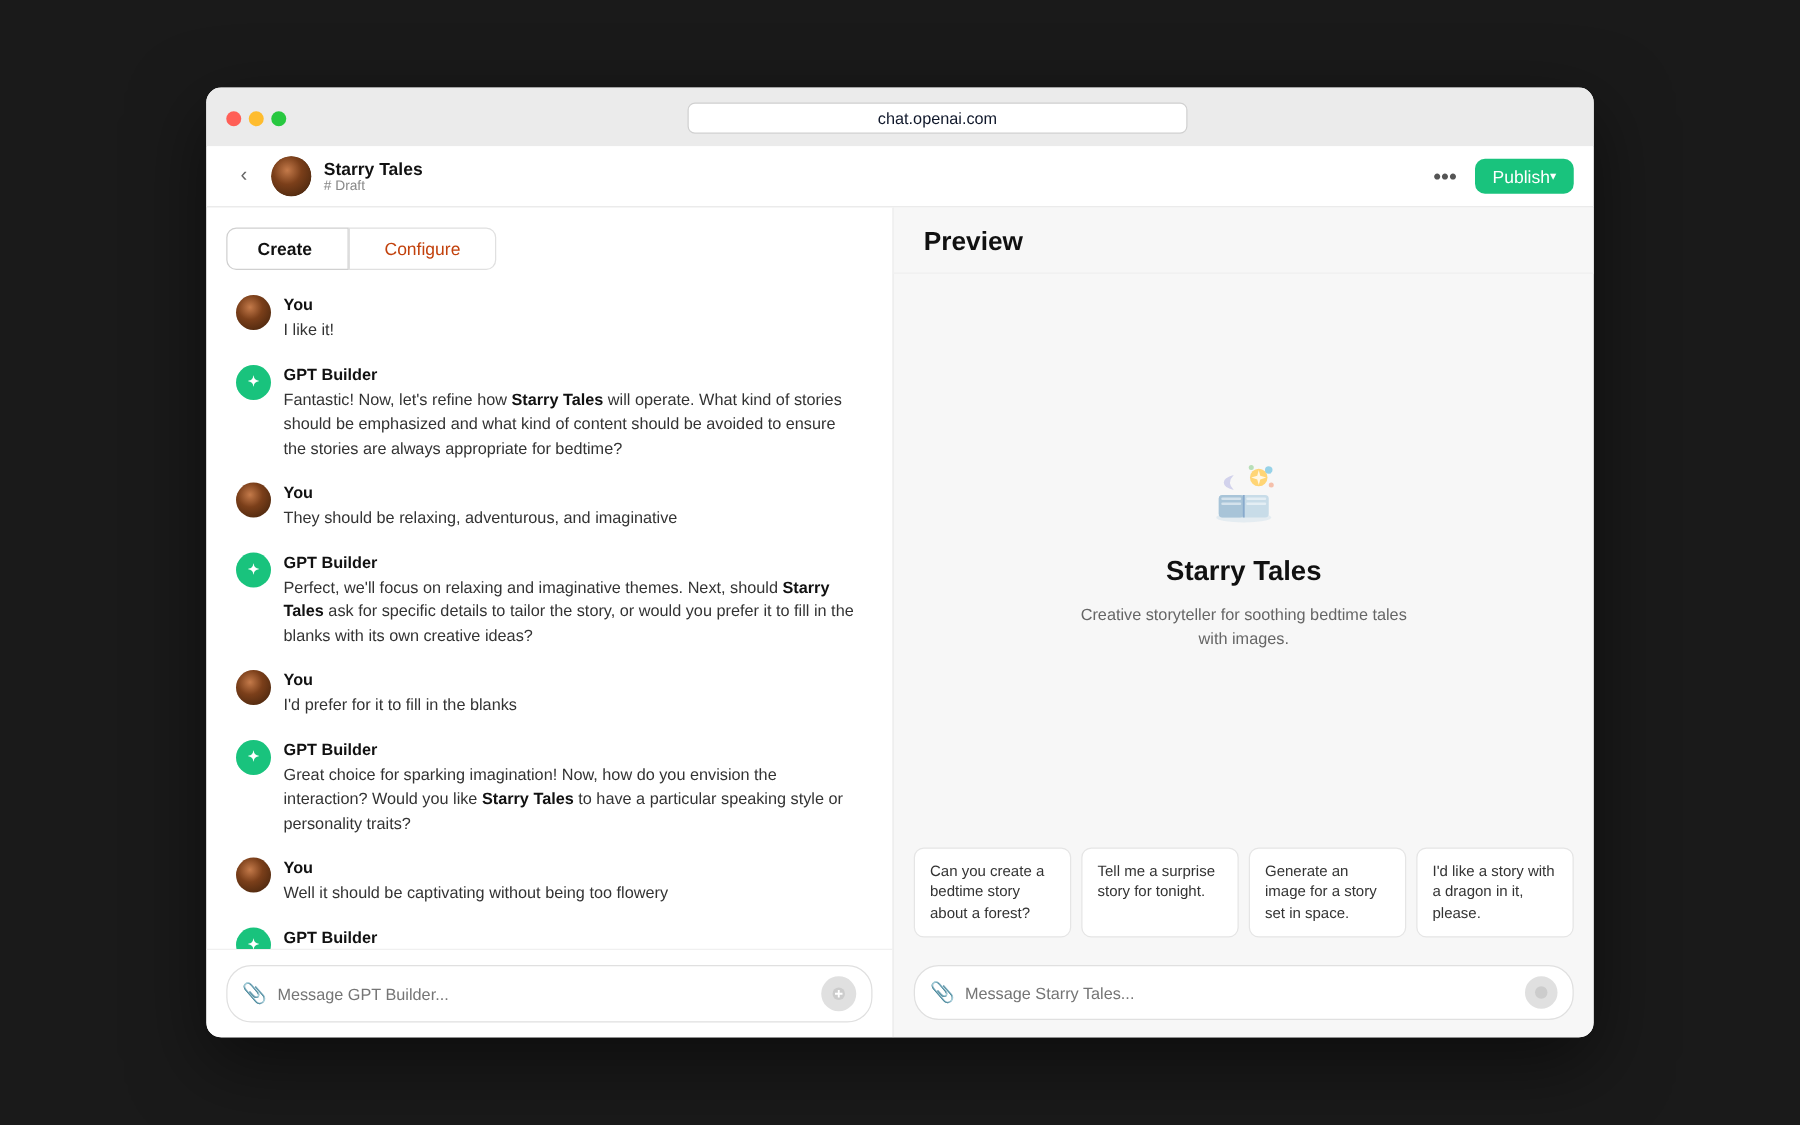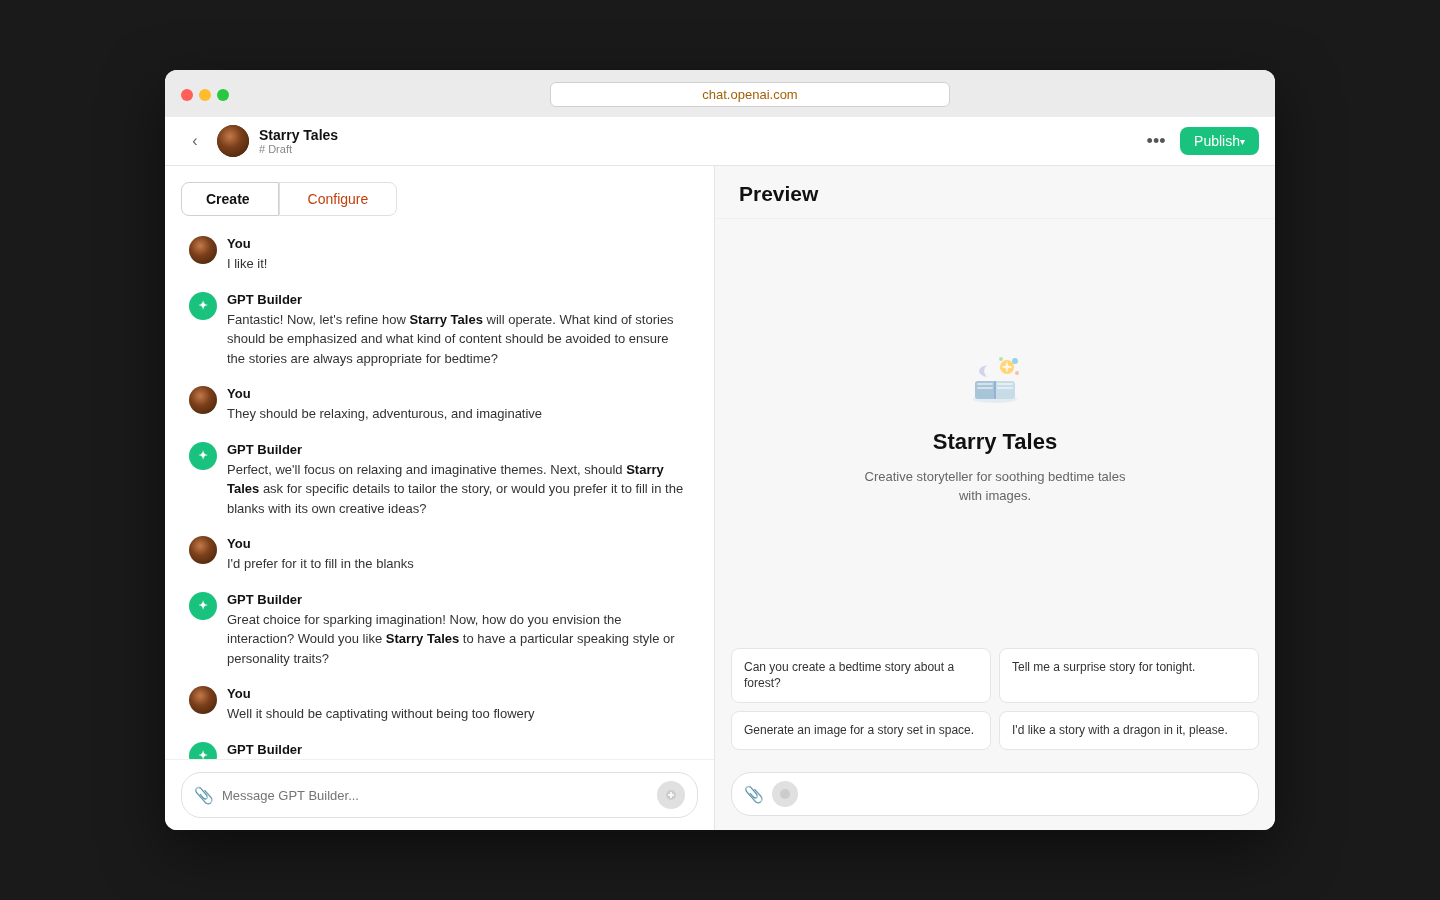--- a/index.html
+++ b/index.html
@@ -44,21 +44,21 @@
     .tl-green { background: #28c840; }
     .address-bar {
       flex: 1;
       max-width: 400px;
       margin: 0 auto;
       background: #ffffff;
       border: 1px solid #d0d0d0;
       border-radius: 6px;
       padding: 4px 12px;
       font-size: 13px;
-      color: #a16207;
+      color: #0f172a;
       text-align: center;
     }
     .browser-content {
       flex: 1;
       display: flex;
       flex-direction: column;
       overflow: hidden;
     }
     
     .app-toolbar {
@@ -302,21 +302,21 @@
       font-size: 13px;
       color: #666;
       text-align: center;
       max-width: 280px;
       line-height: 1.5;
     }
     
     .preview-suggestions {
       padding: 16px 16px 12px;
       display: grid;
-      grid-template-columns: 1fr 1fr;
+      grid-template-columns: 1fr 1fr 1fr 1fr;
       gap: 8px;
       flex-shrink: 0;
     }
     .suggestion-chip {
       background: #fff;
       border: 1px solid #e5e5e5;
       border-radius: 8px;
       padding: 10px 12px;
       font-size: 12px;
       color: #333;
@@ -511,20 +511,21 @@
         <div class="preview-suggestions">
           <div class="suggestion-chip">Can you create a bedtime story about a forest?</div>
           <div class="suggestion-chip">Tell me a surprise story for tonight.</div>
           <div class="suggestion-chip">Generate an image for a story set in space.</div>
           <div class="suggestion-chip">I'd like a story with a dragon in it, please.</div>
         </div>
 
         <div class="preview-input-area">
           <div class="preview-input-box">
             <span class="input-attach-btn">📎</span>
+            <input class="input-field" type="text" placeholder="Message Starry Tales..." style="">
             <button class="preview-send-btn">
               <svg width="12" height="12" viewBox="0 0 12 12" fill="none">
                 <circle cx="6" cy="6" r="5" fill="#ccc"></circle>
               </svg>
             </button>
           </div>
         </div>
       </div>
     </div>
   </div>

